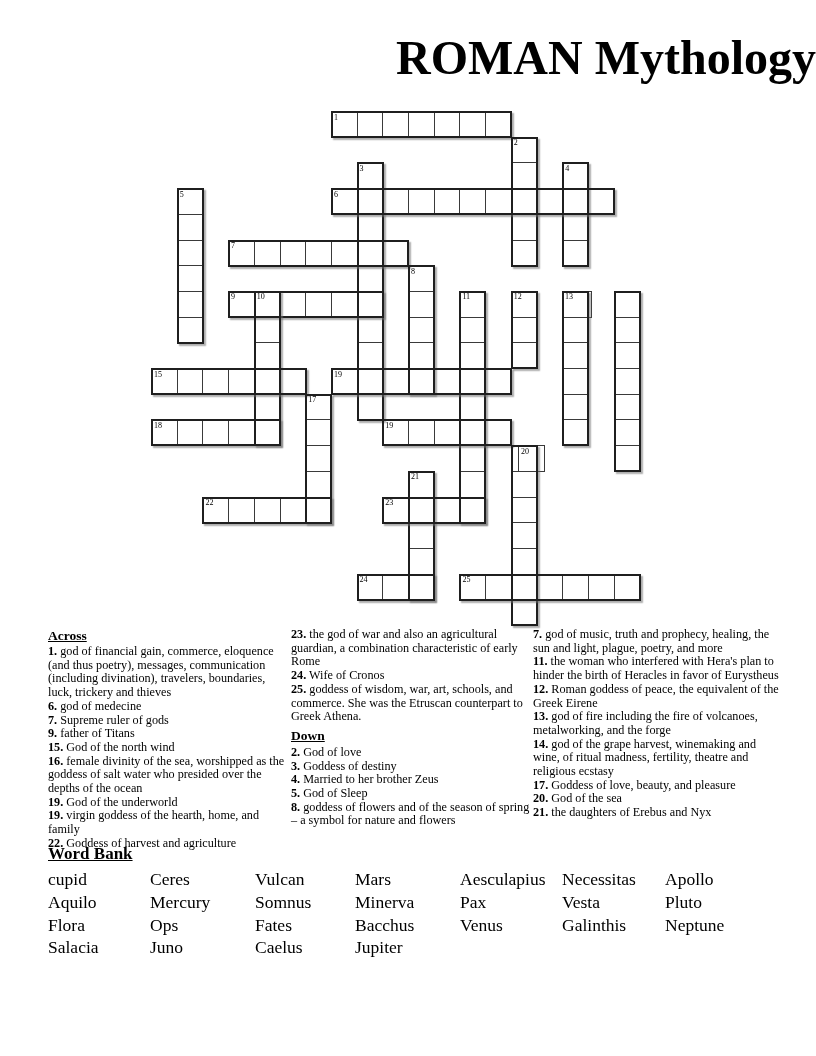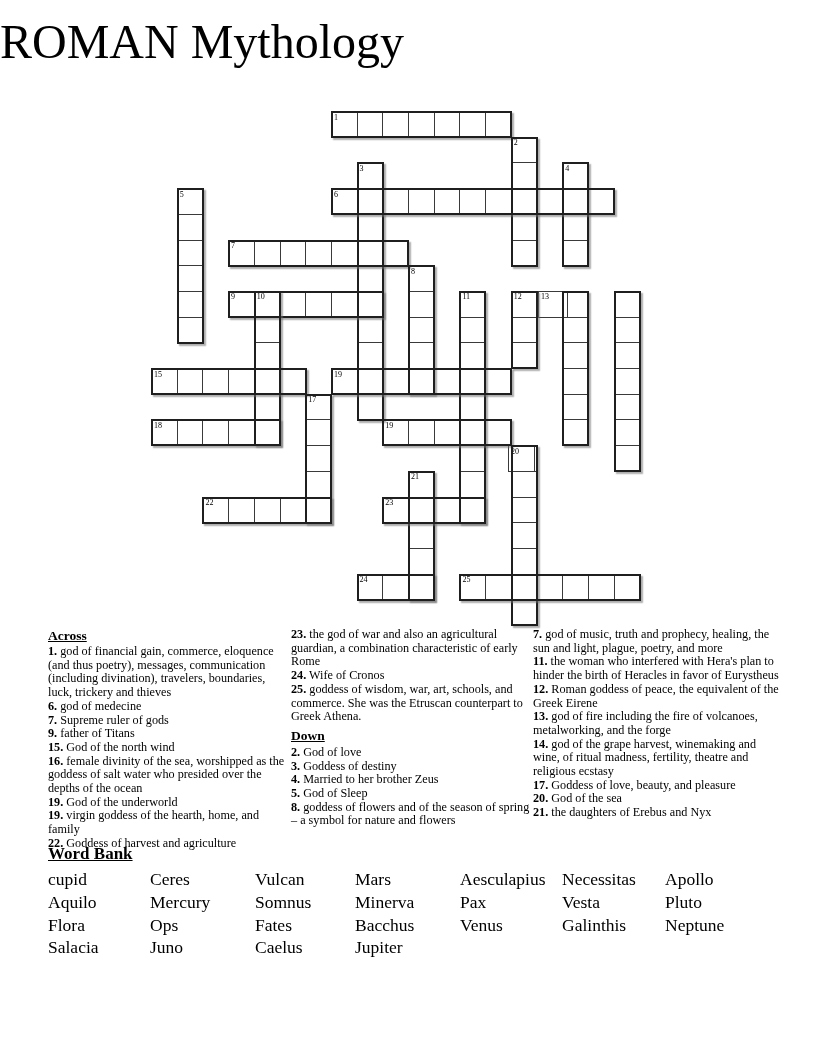--- a/index.html
+++ b/index.html
@@ -8,27 +8,27 @@
     width: 816px;
     height: 1056px;
     margin: 0 auto;
     background: #ffffff;
     font-family: "Liberation Serif", "DejaVu Serif", serif;
     color: #000;
     overflow: hidden;
   }
   .title {
     position: absolute;
-    top: 16px;
+    top: 32px;
     left: 0;
     width: 100%;
-    text-align: left;
+    text-align: right;
     font-size: 48px;
     line-height: 1.1;
-    font-weight: 400;
+    font-weight: 700;
   }
   .grid {
     position: absolute;
     left: 151px;
     top: 111px;
     width: 489px;
     height: 515px;
   }
   .cell {
     position: absolute;
@@ -167,21 +167,21 @@
       <div class="cell" style="left: 154.2px; top: 179.9px;"></div>
       <div class="cell" style="left: 179.9px; top: 179.9px;"></div>
       <div class="cell" style="left: 205.6px; top: 179.9px;"></div>
       <div class="cell" style="left: 257px; top: 179.9px;"></div>
       <div class="cell" style="left: 308.4px; top: 179.9px;">
         <span class="num">11</span>
       </div>
       <div class="cell" style="left: 359.8px; top: 179.9px;">
         <span class="num">12</span>
       </div>
-      <div class="cell" style="left: 387px; top: 179.9px; padding-left: 28px;">
+      <div class="cell" style="left: 411px; top: 179.9px; padding-left: 28px;">
         <span class="num">13</span>
       </div>
       <div class="cell" style="left: 462.6px; top: 179.9px; margin-top: 40px;">
         <span class="num">14</span>
       </div>
       <div class="cell" style="left: 25.7px; top: 205.6px;"></div>
       <div class="cell" style="left: 102.8px; top: 205.6px;"></div>
       <div class="cell" style="left: 205.6px; top: 205.6px;"></div>
       <div class="cell" style="left: 257px; top: 205.6px;"></div>
       <div class="cell" style="left: 308.4px; top: 205.6px;"></div>
@@ -234,21 +234,21 @@
         <span class="num">19</span>
       </div>
       <div class="cell" style="left: 257px; top: 308.4px;"></div>
       <div class="cell" style="left: 282.7px; top: 308.4px;"></div>
       <div class="cell" style="left: 308.4px; top: 308.4px;"></div>
       <div class="cell" style="left: 334.1px; top: 308.4px;"></div>
       <div class="cell" style="left: 411.2px; top: 308.4px;"></div>
       <div class="cell" style="left: 462.6px; top: 308.4px;"></div>
       <div class="cell" style="left: 154.2px; top: 334.1px;"></div>
       <div class="cell" style="left: 308.4px; top: 334.1px;"></div>
-      <div class="cell" style="left: 357px; top: 334.1px;">
+      <div class="cell" style="left: 367px; top: 334.1px;">
         <span class="num">20</span>
       </div>
       <div class="cell" style="left: 462.6px; top: 334.1px;"></div>
       <div class="cell" style="left: 154.2px; top: 359.8px;"></div>
       <div class="cell" style="left: 257px; top: 359.8px;">
         <span class="num">21</span>
       </div>
       <div class="cell" style="left: 308.4px; top: 359.8px;"></div>
       <div class="cell" style="left: 359.8px; top: 359.8px;"></div>
       <div class="cell" style="left: 51.4px; top: 385.5px; text-align: right;">

